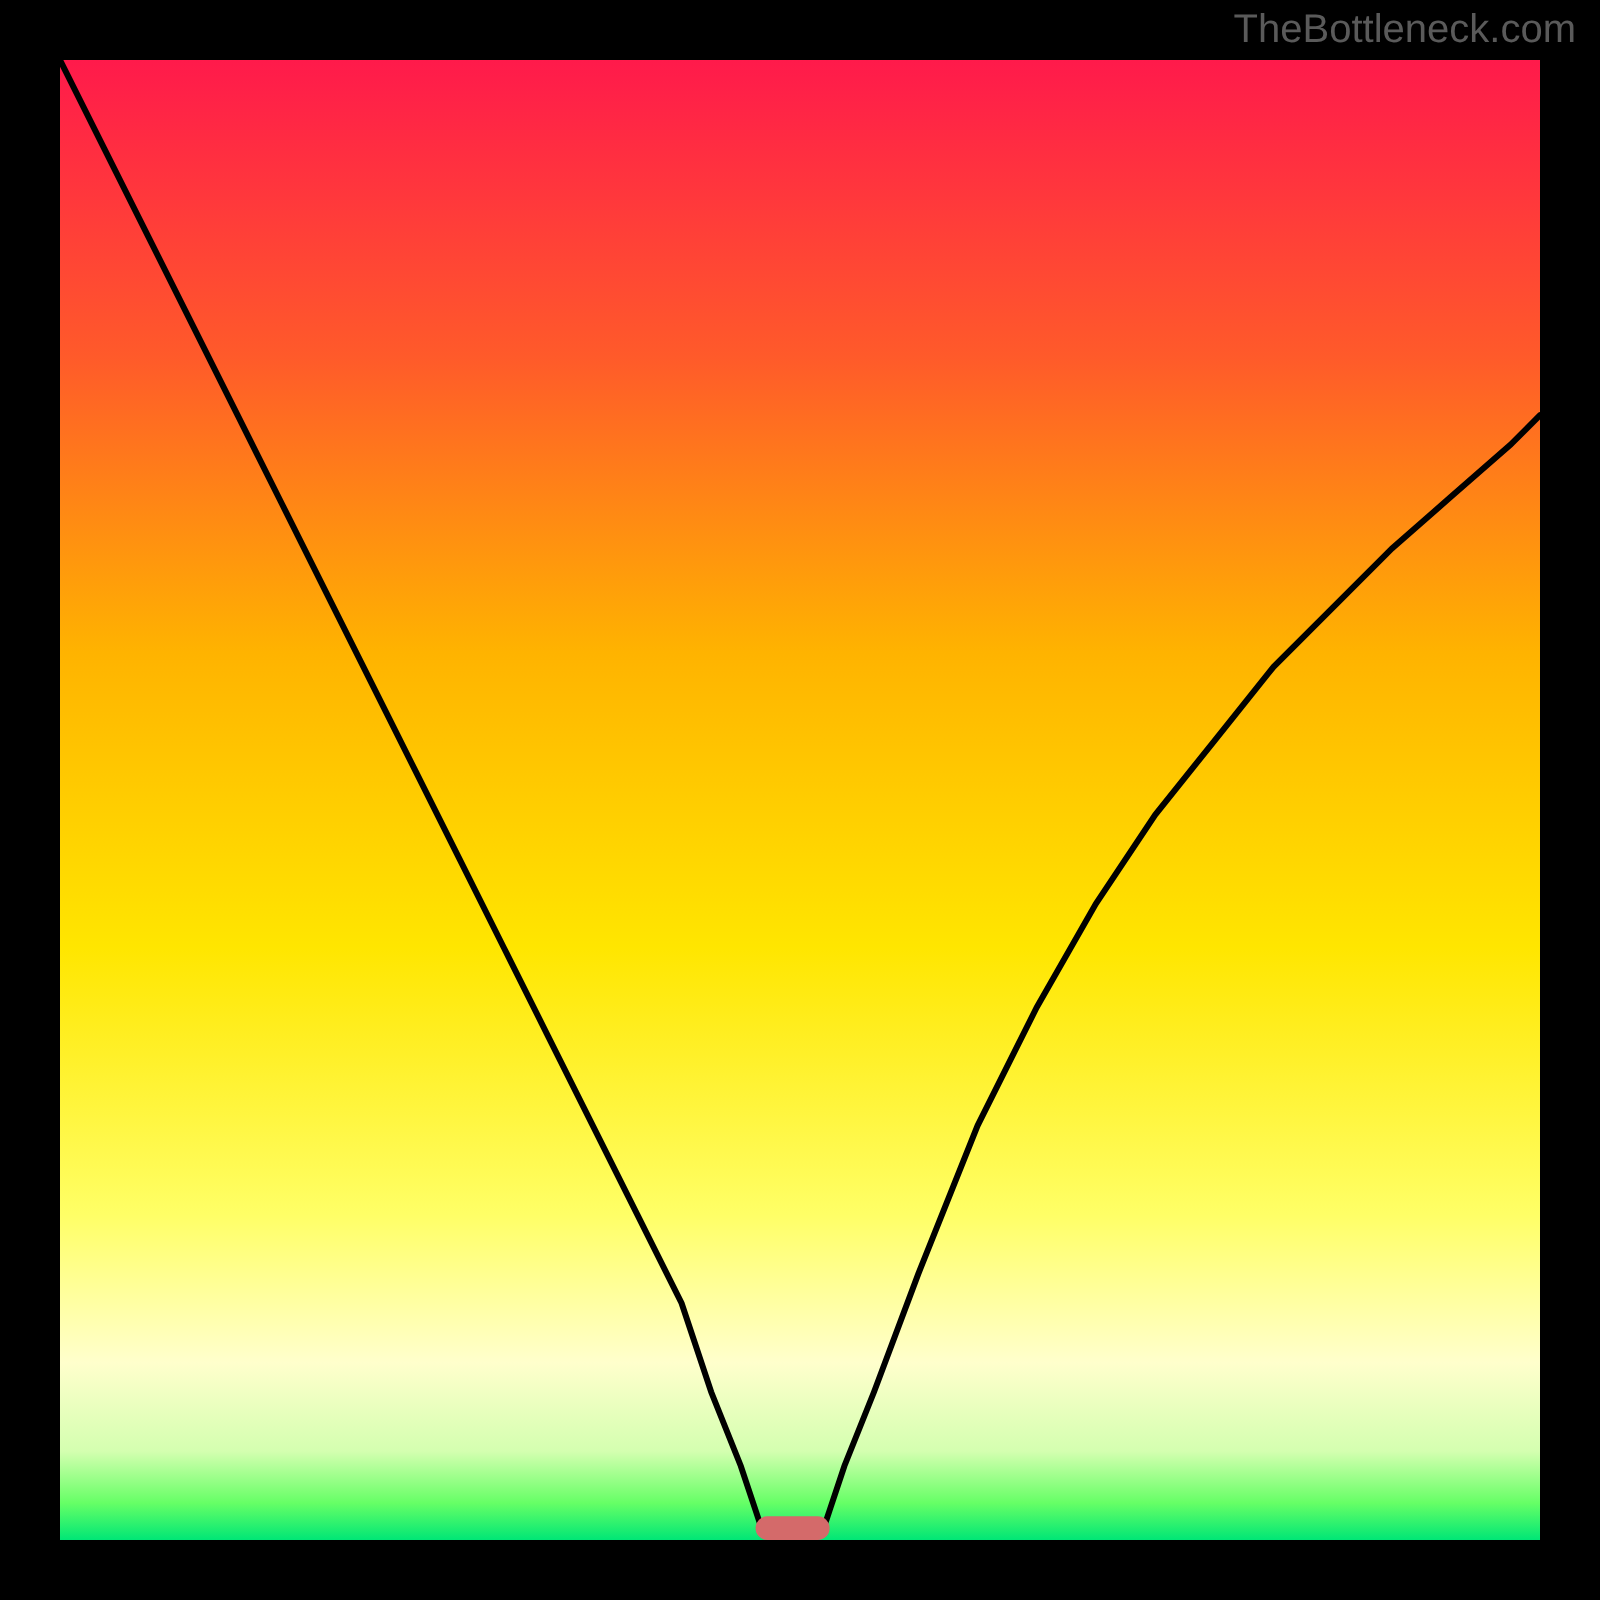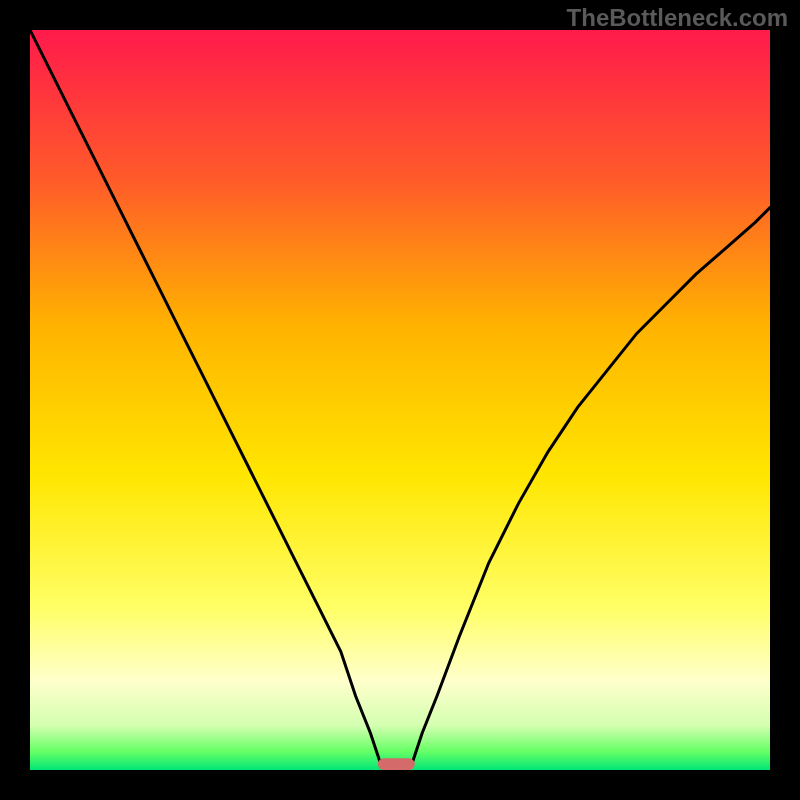--- a/index.html
+++ b/index.html
@@ -15,22 +15,22 @@
     width: 800px;
     height: 800px;
     background: #000;
     position: relative;
   }
   .watermark {
     position: absolute;
     top: 4px;
     right: 12px;
     color: #5a5a5a;
-    font-size: 24px;
-    font-weight: 700;
+    font-size: 20px;
+    font-weight: 400;
     z-index: 10;
   }
   .plot {
     position: absolute;
     left: 30px;
     top: 30px;
     width: 740px;
     height: 740px;
   }
   svg {

